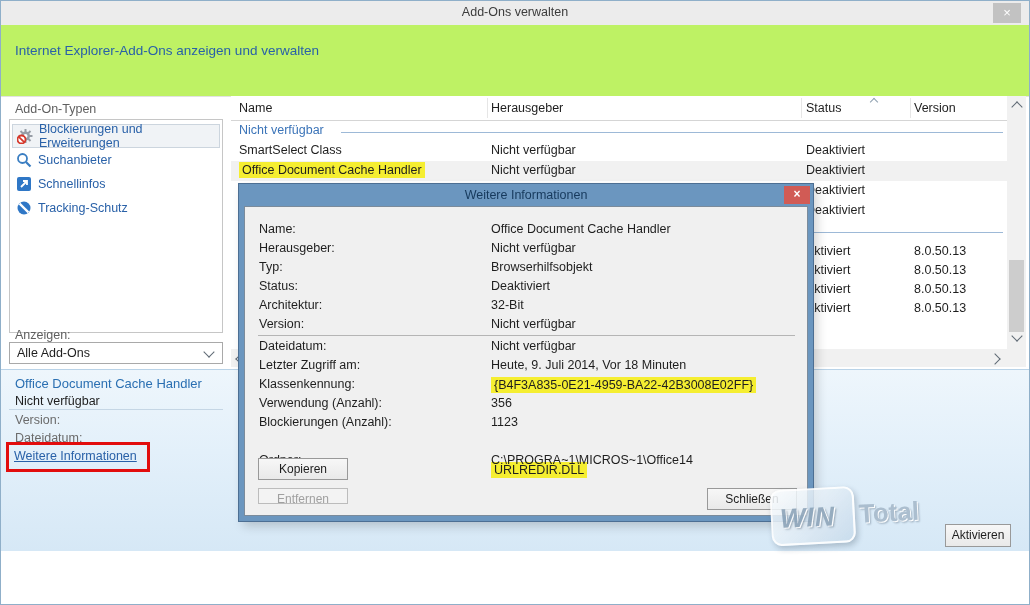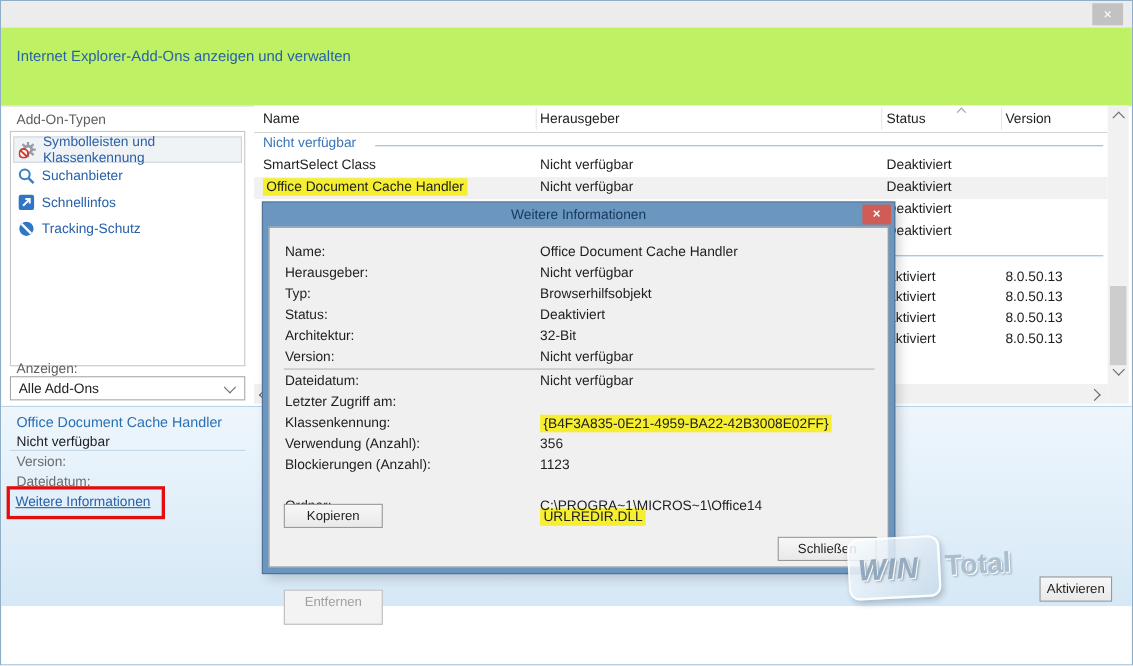--- a/index.html
+++ b/index.html
@@ -103,41 +103,42 @@
                font-size:12.5px; color:#16395c; }
   .dlg-close { position:absolute; top:2px; right:3px; width:26px; height:18px; background:#d15b55; color:#fff;
                font-size:12px; font-weight:bold; line-height:17px; text-align:center; cursor:pointer; }
   .dlg-body { position:absolute; left:5px; top:22px; right:5px; bottom:5px; background:#f0f0f0;
               border:1px solid #7b8b9b; box-sizing:border-box; }
   .frow { position:absolute; left:14px; right:8px; height:17px; font-size:12.5px; color:#1e1e1e; white-space:nowrap; }
   .frow .lab { position:absolute; left:0; top:0; }
   .frow .val { position:absolute; left:232px; top:0; }
   .dlg-sep { position:absolute; left:13px; right:12px; top:128px; border-top:1px solid #b5b5b5; }
   .btn-copy   { left:13px;  top:251px; width:90px; height:22px; line-height:20px; }
-  .btn-remove { left:13px;  top:281px; width:90px; height:32px; line-height:20px;margin-top:48px; }
+  .btn-remove { left:13px;  top:281px; width:90px; height:16px; line-height:20px; }
   .btn-dlg-close { right:10px; top:281px; width:90px; height:22px; line-height:20px; }
 
   
   .watermark { position:absolute; left:770px; top:485px; width:170px; height:64px; z-index:60;
                transform:rotate(-3deg); opacity:.95; pointer-events:none; }
   .wm-tile { position:absolute; left:0; top:0; width:84px; height:56px;
              background:linear-gradient(135deg, rgba(250,253,255,.92), rgba(196,216,233,.78));
              border:2px solid rgba(255,255,255,.95); border-radius:10px;
              box-shadow:2px 3px 6px rgba(70,90,110,.35); box-sizing:border-box; }
   .wm-win { position:absolute; left:7px; top:12px; font-size:27px; font-weight:bold; font-style:italic;
             color:#93a9bd; letter-spacing:1px; text-shadow:1px 1px 0 #ffffff, 2px 2px 2px rgba(80,100,120,.5); }
   .wm-total { position:absolute; left:88px; top:13px; font-size:26px; font-weight:bold; color:#a9bccd;
               text-shadow:1px 1px 0 #ffffff, 2px 2px 2px rgba(80,100,120,.45); }
 </style>
 </head>
 <body>
 
 <div class="win">
 
   <div class="titlebar">
+    <span class="title">Add-Ons verwalten</span>
     <div class="win-close">
       <span>×</span>
     </div>
   </div>
 
   <div class="subtitle-band">
     <div class="subtitle">Internet Explorer-Add-Ons anzeigen und verwalten</div>
   </div>
 
   <div class="content-top-line"></div>
@@ -151,21 +152,21 @@
           <line x1="8.5" y1="1" x2="8.5" y2="15"></line>
             <line x1="1.5" y1="8" x2="15.5" y2="8"></line>
           <line x1="3.5" y1="3" x2="13.5" y2="13"></line>
             <line x1="13.5" y1="3" x2="3.5" y2="13"></line>
         </g>
         <circle cx="8.5" cy="8" r="4.5" fill="#979da6"></circle>
           <circle cx="8.5" cy="8" r="2" fill="#fff"></circle>
         <circle cx="4.5" cy="11.5" r="4" fill="#fff" stroke="#d6382c" stroke-width="1.8"></circle>
         <line x1="1.8" y1="8.9" x2="7.2" y2="14.1" stroke="#d6382c" stroke-width="1.8"></line>
       </svg>
-      <span>Symbolleisten und Klassenkennung</span>
+      <span>Blockierungen und Erweiterungen</span>
     </div>
     <div class="sideitem" style="top:28px;">
       <svg width="16" height="16" viewBox="0 0 16 16">
         <circle cx="6.5" cy="6.5" r="4.5" fill="none" stroke="#3a7ec2" stroke-width="1.8"></circle>
         <line x1="10" y1="10" x2="14.5" y2="14.5" stroke="#3a7ec2" stroke-width="2.2"></line>
       </svg>
       <span>Suchanbieter</span>
     </div>
     <div class="sideitem" style="top:52px;">
       <svg width="16" height="16" viewBox="0 0 16 16">
@@ -296,20 +297,21 @@
           <span class="lab">Version:</span>
           <span class="val">Nicht verfügbar</span>
         </div>
       <div class="dlg-sep"></div>
       <div class="frow" style="top:132px;">
           <span class="lab">Dateidatum:</span>
           <span class="val">Nicht verfügbar</span>
         </div>
       <div class="frow" style="top:151px;">
           <span class="lab">Letzter Zugriff am:</span>
+          <span class="val">Heute, 9. Juli 2014, Vor 18 Minuten</span>
         </div>
       <div class="frow" style="top:170px;">
           <span class="lab">Klassenkennung:</span>
           <span class="val hl">{B4F3A835-0E21-4959-BA22-42B3008E02FF}</span>
         </div>
       <div class="frow" style="top:189px;">
           <span class="lab">Verwendung (Anzahl):</span>
           <span class="val">356</span>
         </div>
       <div class="frow" style="top:208px;">

